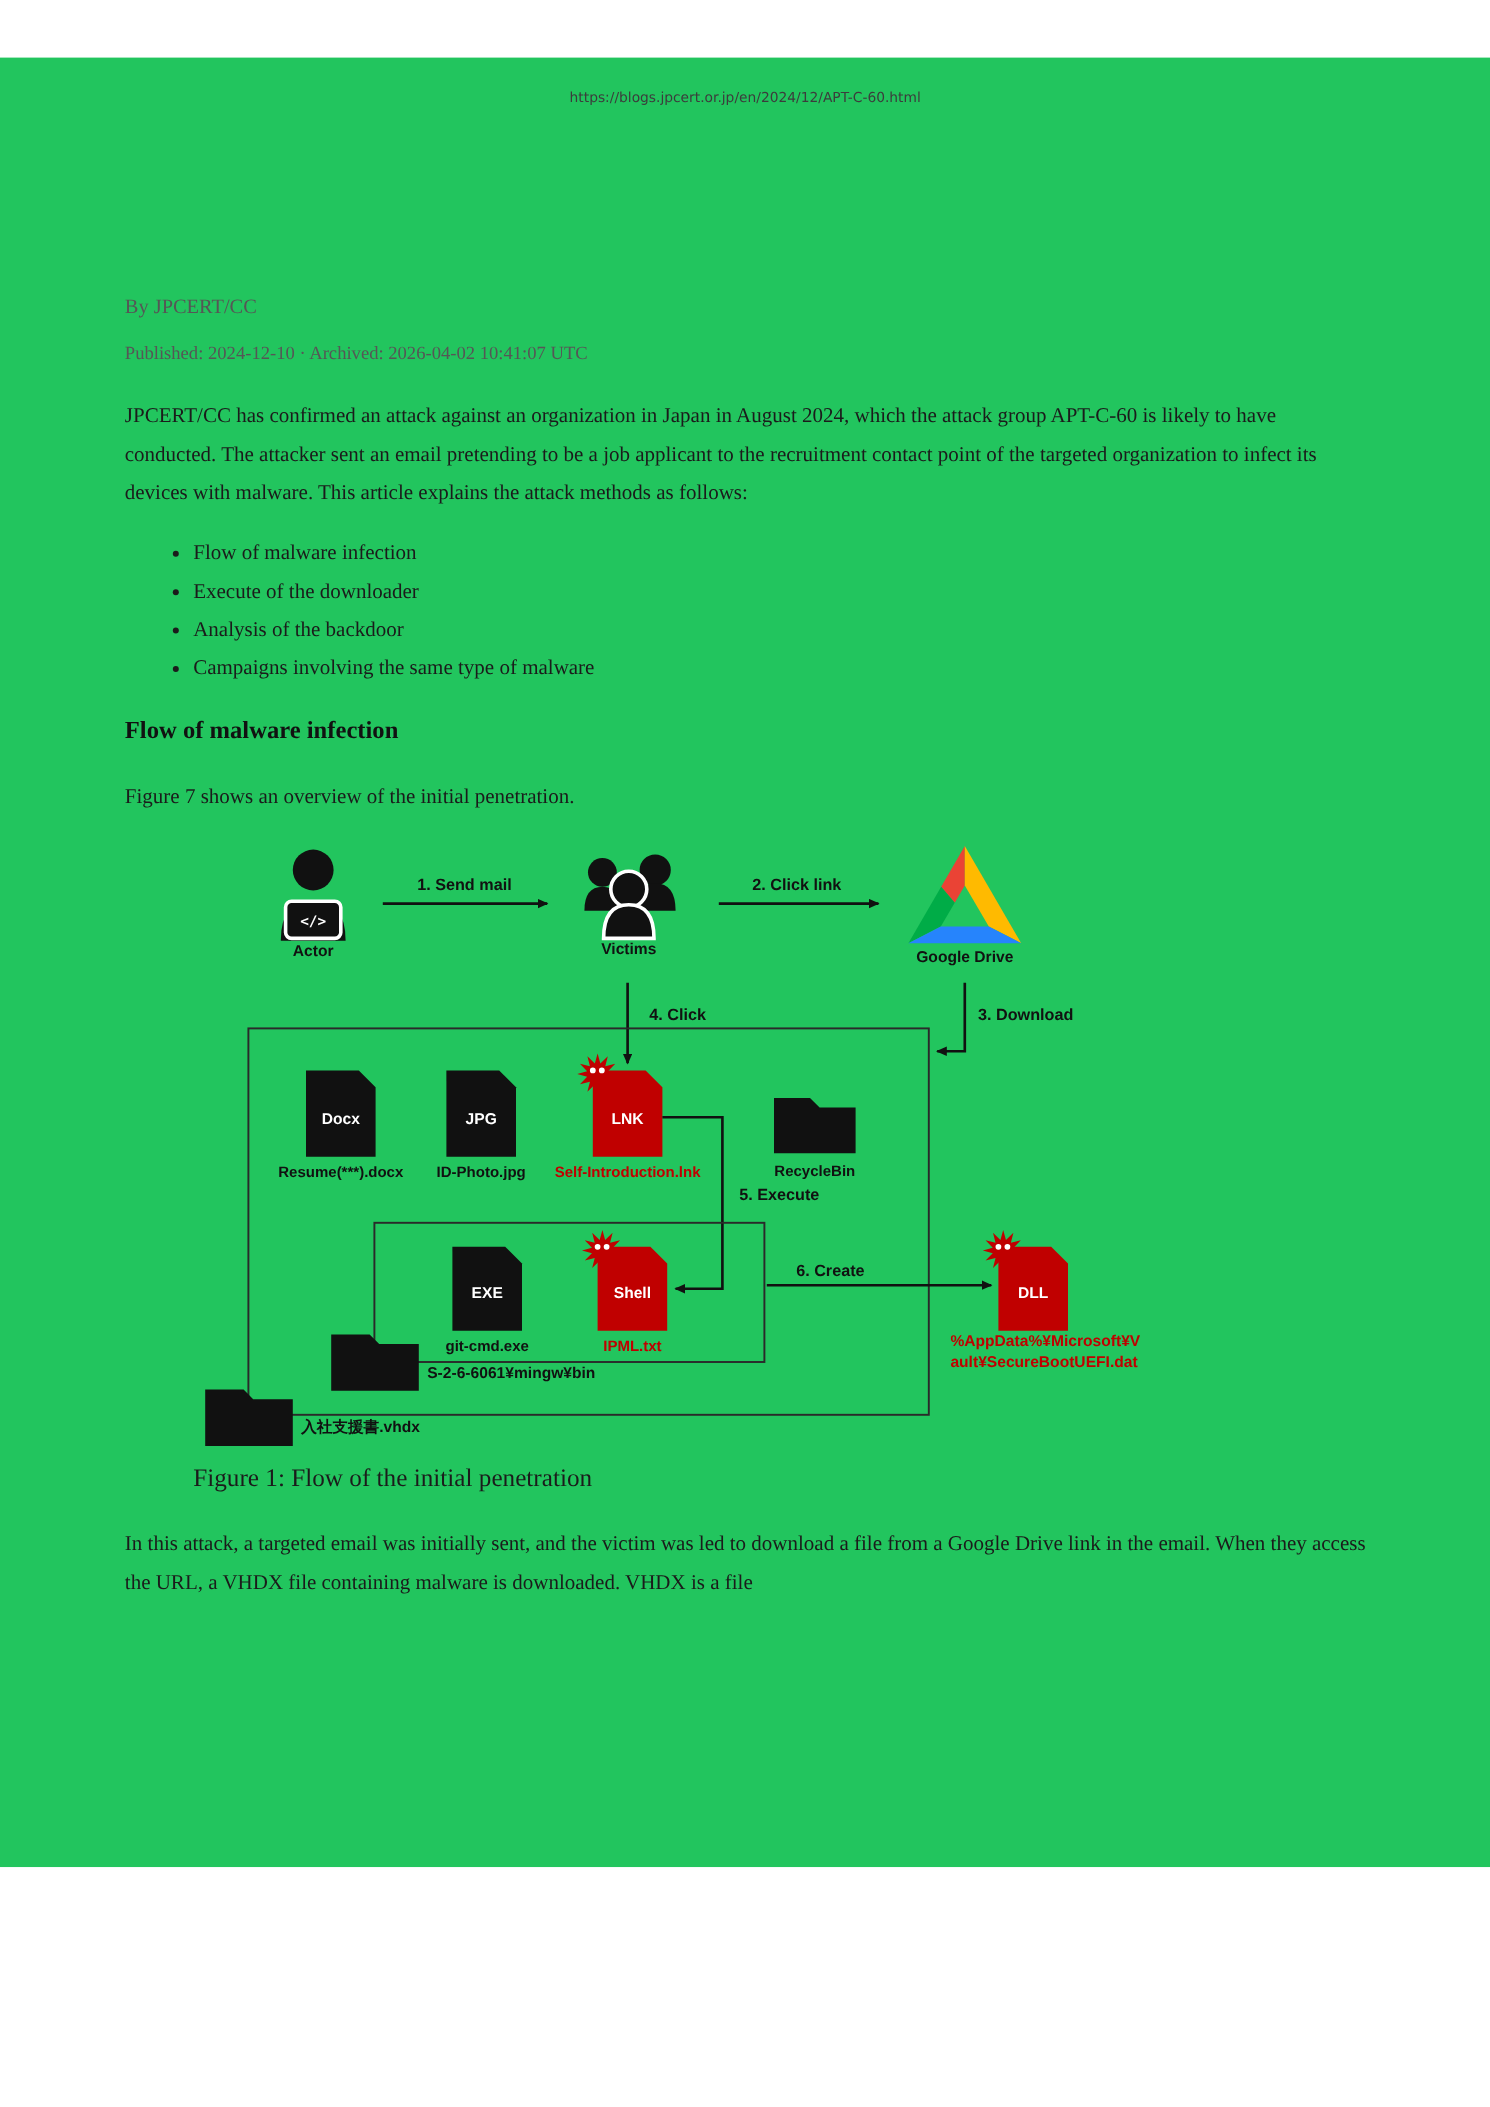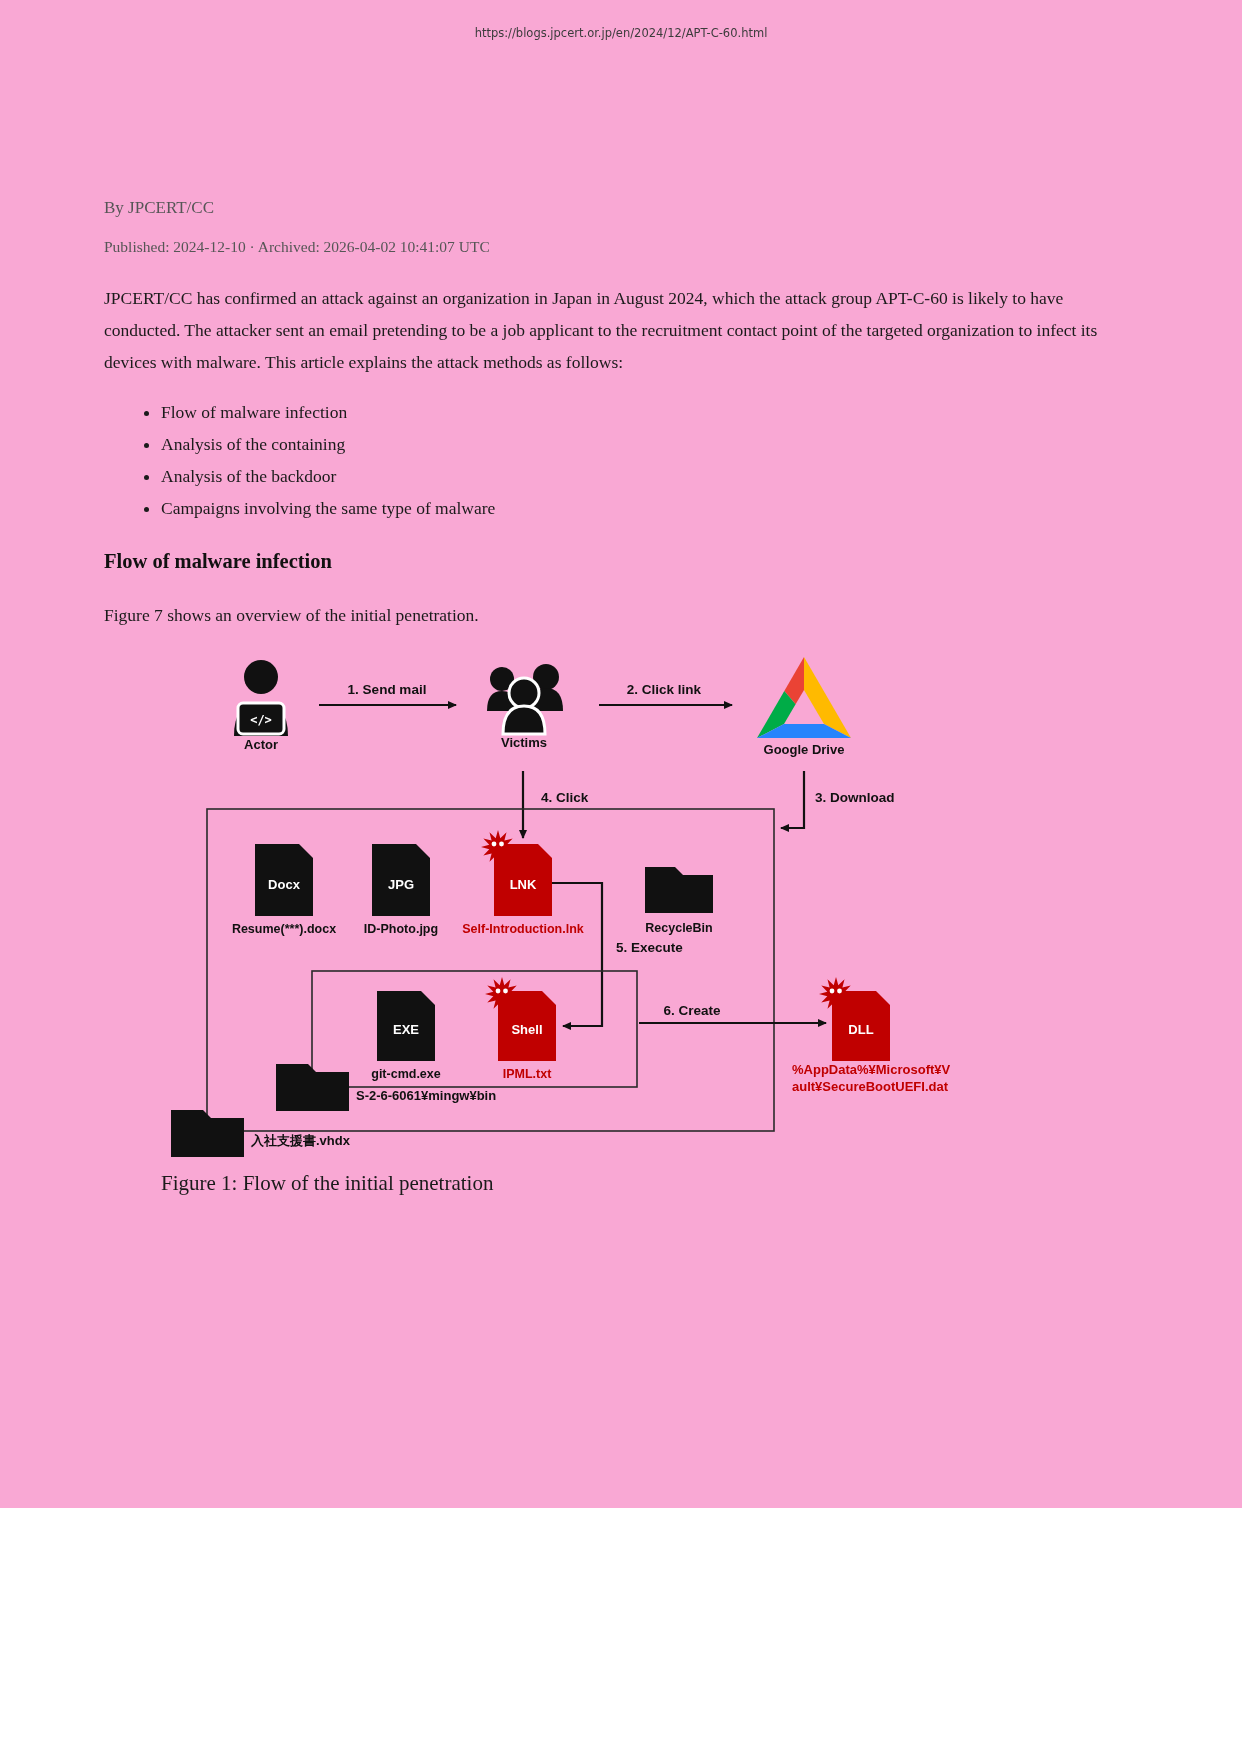--- a/index.html
+++ b/index.html
@@ -1,24 +1,25 @@
 <!DOCTYPE html>
 <html><head>
 <meta charset="utf-8">
 <style>
   * { box-sizing: border-box; }
   html, body { margin: 0; padding: 0; background: #ffffff; }
   .page {
     position: relative;
     width: 1242px;
     height: 1508px;
-    background: #f9a8d4;
+    background: #22c55e;
     font-family: "Liberation Serif", serif;
     color: #1b1b1b;
     overflow: hidden;
+    margin-top: 48px;
   }
   .print-header {
     position: absolute;
     top: 26px;
     left: 0;
     width: 100%;
     text-align: center;
     font-family: "DejaVu Sans", sans-serif;
     font-size: 11.5px;
     color: #3c3c3c;
@@ -79,21 +80,21 @@
   <main class="content">
 
 
     <p class="byline">By JPCERT/CC</p>
     <p class="meta">Published: 2024-12-10 · Archived: 2026-04-02 10:41:07 UTC</p>
 
     <p class="body">JPCERT/CC has confirmed an attack against an organization in Japan in August 2024, which the attack group APT-C-60 is likely to have conducted. The attacker sent an email pretending to be a job applicant to the recruitment contact point of the targeted organization to infect its devices with malware. This article explains the attack methods as follows:</p>
 
     <ul class="topics">
       <li>Flow of malware infection</li>
-      <li>Analysis of the containing</li>
+      <li>Execute of the downloader</li>
       <li>Analysis of the backdoor</li>
       <li>Campaigns involving the same type of malware</li>
     </ul>
 
     <h2 class="section">Flow of malware infection</h2>
 
     <p class="body">Figure 7 shows an overview of the initial penetration.</p>
 
     <figure class="figure">
       <svg class="diagram" width="1034" height="524" viewBox="0 0 1034 524" xmlns="http://www.w3.org/2000/svg">
@@ -208,17 +209,18 @@
 
         <g>
           <path d="M67 469 L99 469 L107 477 L140 477 L140 516 L67 516 Z" fill="#111"></path>
         </g>
         <text x="147" y="504" class="flabel-s">入社支援書.vhdx</text>
       </svg>
 
       <figcaption class="caption">Figure 1: Flow of the initial penetration</figcaption>
     </figure>
 
+    <p class="body">In this attack, a targeted email was initially sent, and the victim was led to download a file from a Google Drive link in the email. When they access the URL, a VHDX file containing malware is downloaded. VHDX is a file</p>
 
   </main>
 
 
 </div>
 
 </body></html>

